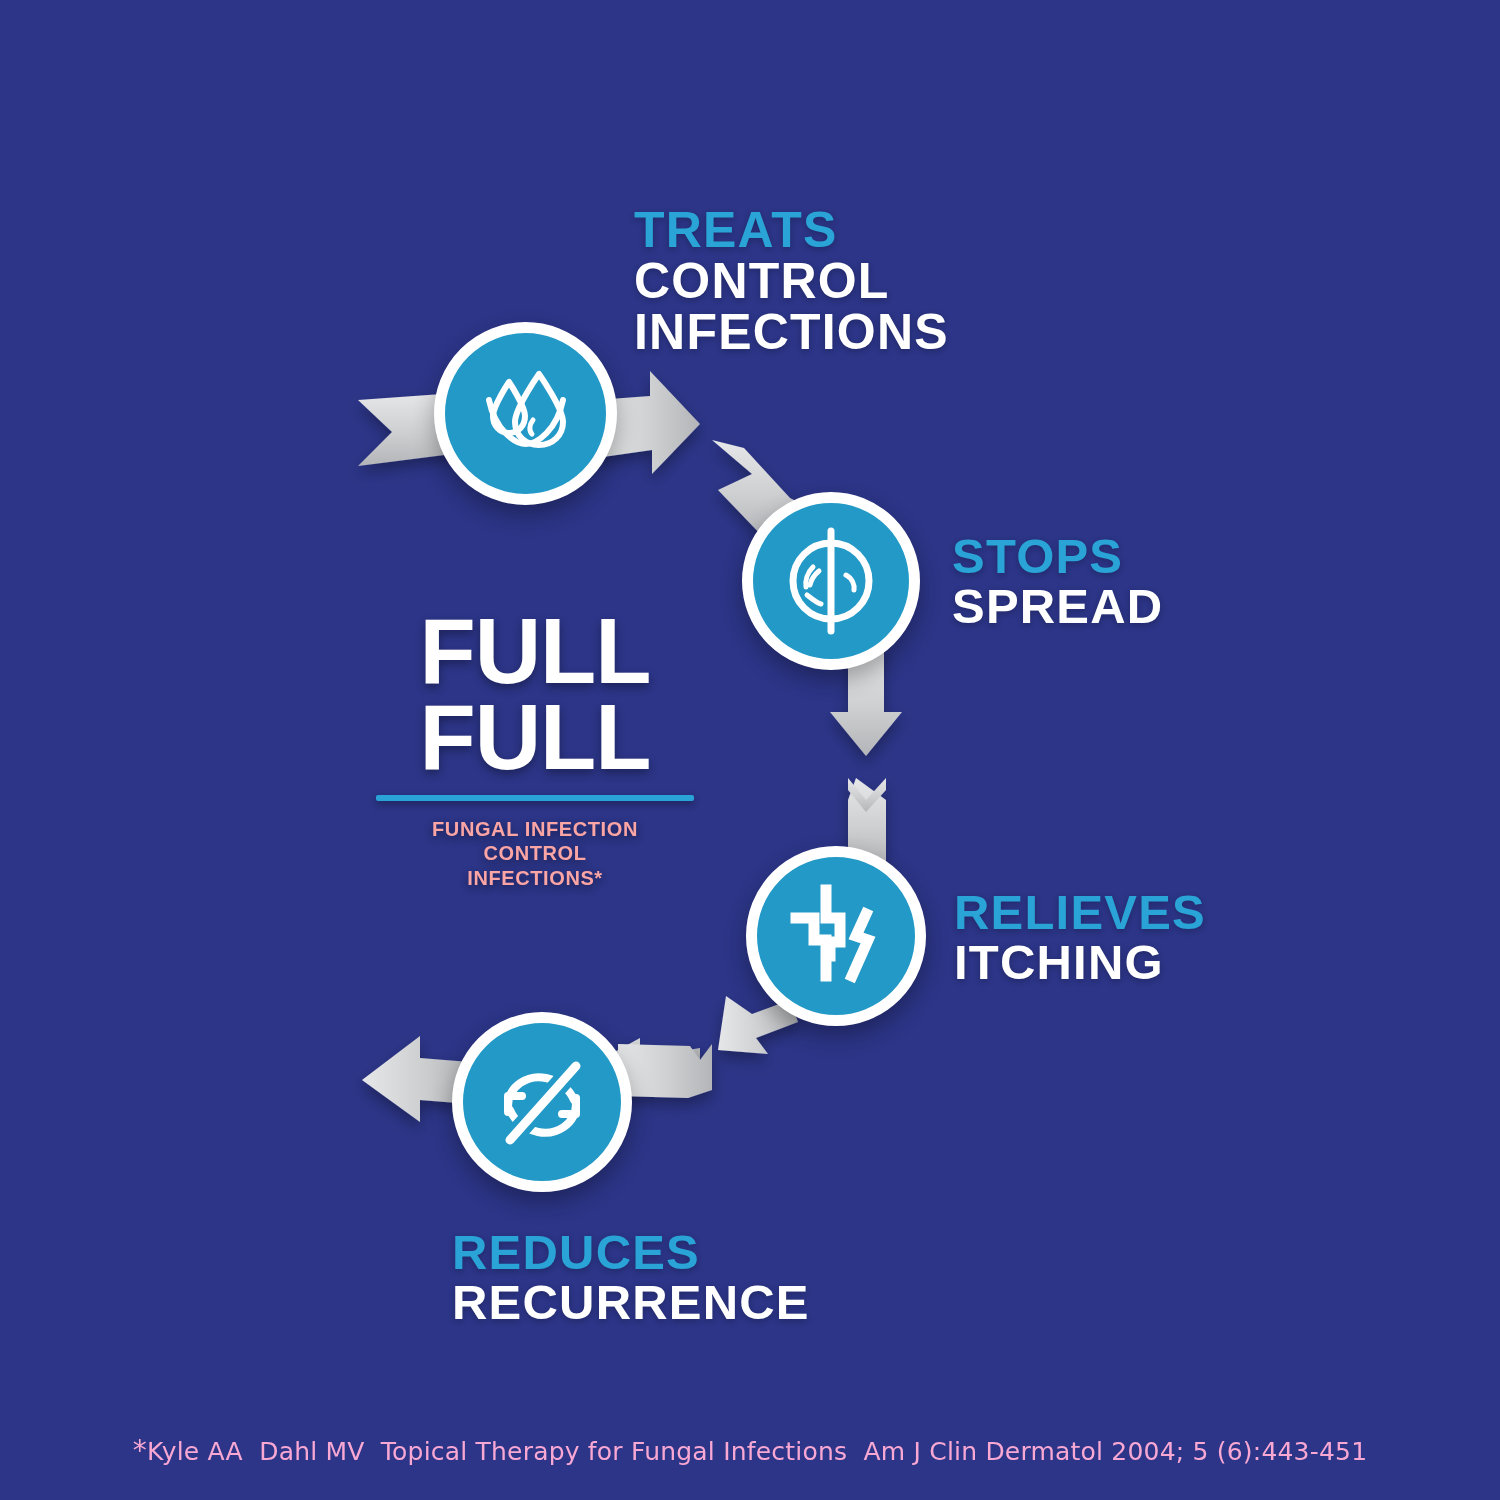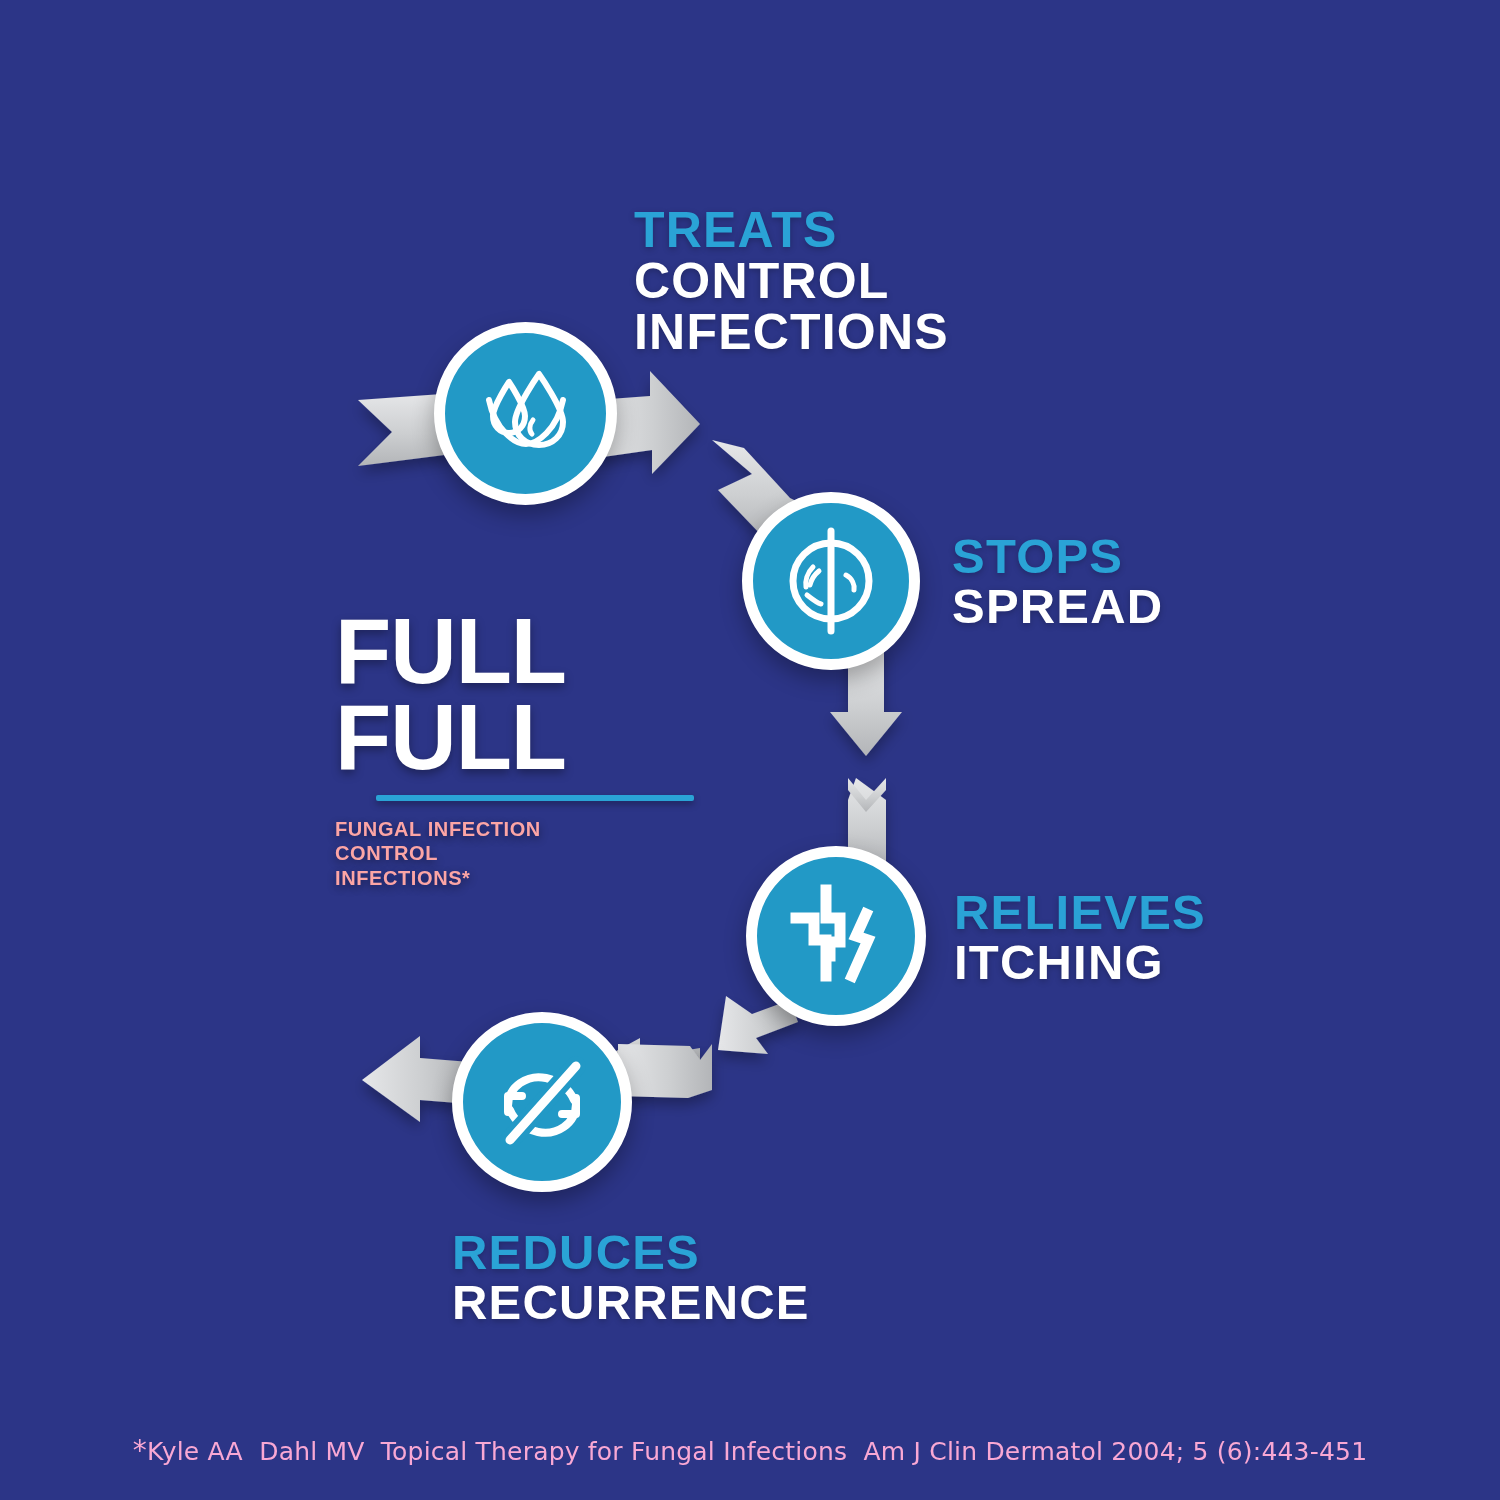--- a/index.html
+++ b/index.html
@@ -43,21 +43,21 @@
     display:block;color:#ffffff;font-weight:700;font-size:49px;letter-spacing:1.2px;
   }
   #label-treats  {left:634px;top:205px;}
   #label-treats .top,#label-treats .rest{font-size:50px;}
   #label-stops   {left:952px;top:532px;}
   #label-relieves{left:954px;top:888px;}
   #label-reduces {left:452px;top:1228px;}
 
   
   #center-block{
-    position:absolute;left:335px;top:608px;width:400px;z-index:5;text-align:left;
+    position:absolute;left:335px;top:608px;width:400px;z-index:5;text-align:center;
   }
   #center-block .fc-line{
     display:block;color:#ffffff;font-weight:700;
     font-size:92px;line-height:.94;letter-spacing:-1px;
     text-shadow:0 4px 10px rgba(0,0,0,.35);
   }
   #center-rule{
     height:6px;background:#2aa3d6;margin:14px auto 16px auto;width:318px;
     border-radius:2px;box-shadow:0 3px 7px rgba(0,0,0,.35);
   }

